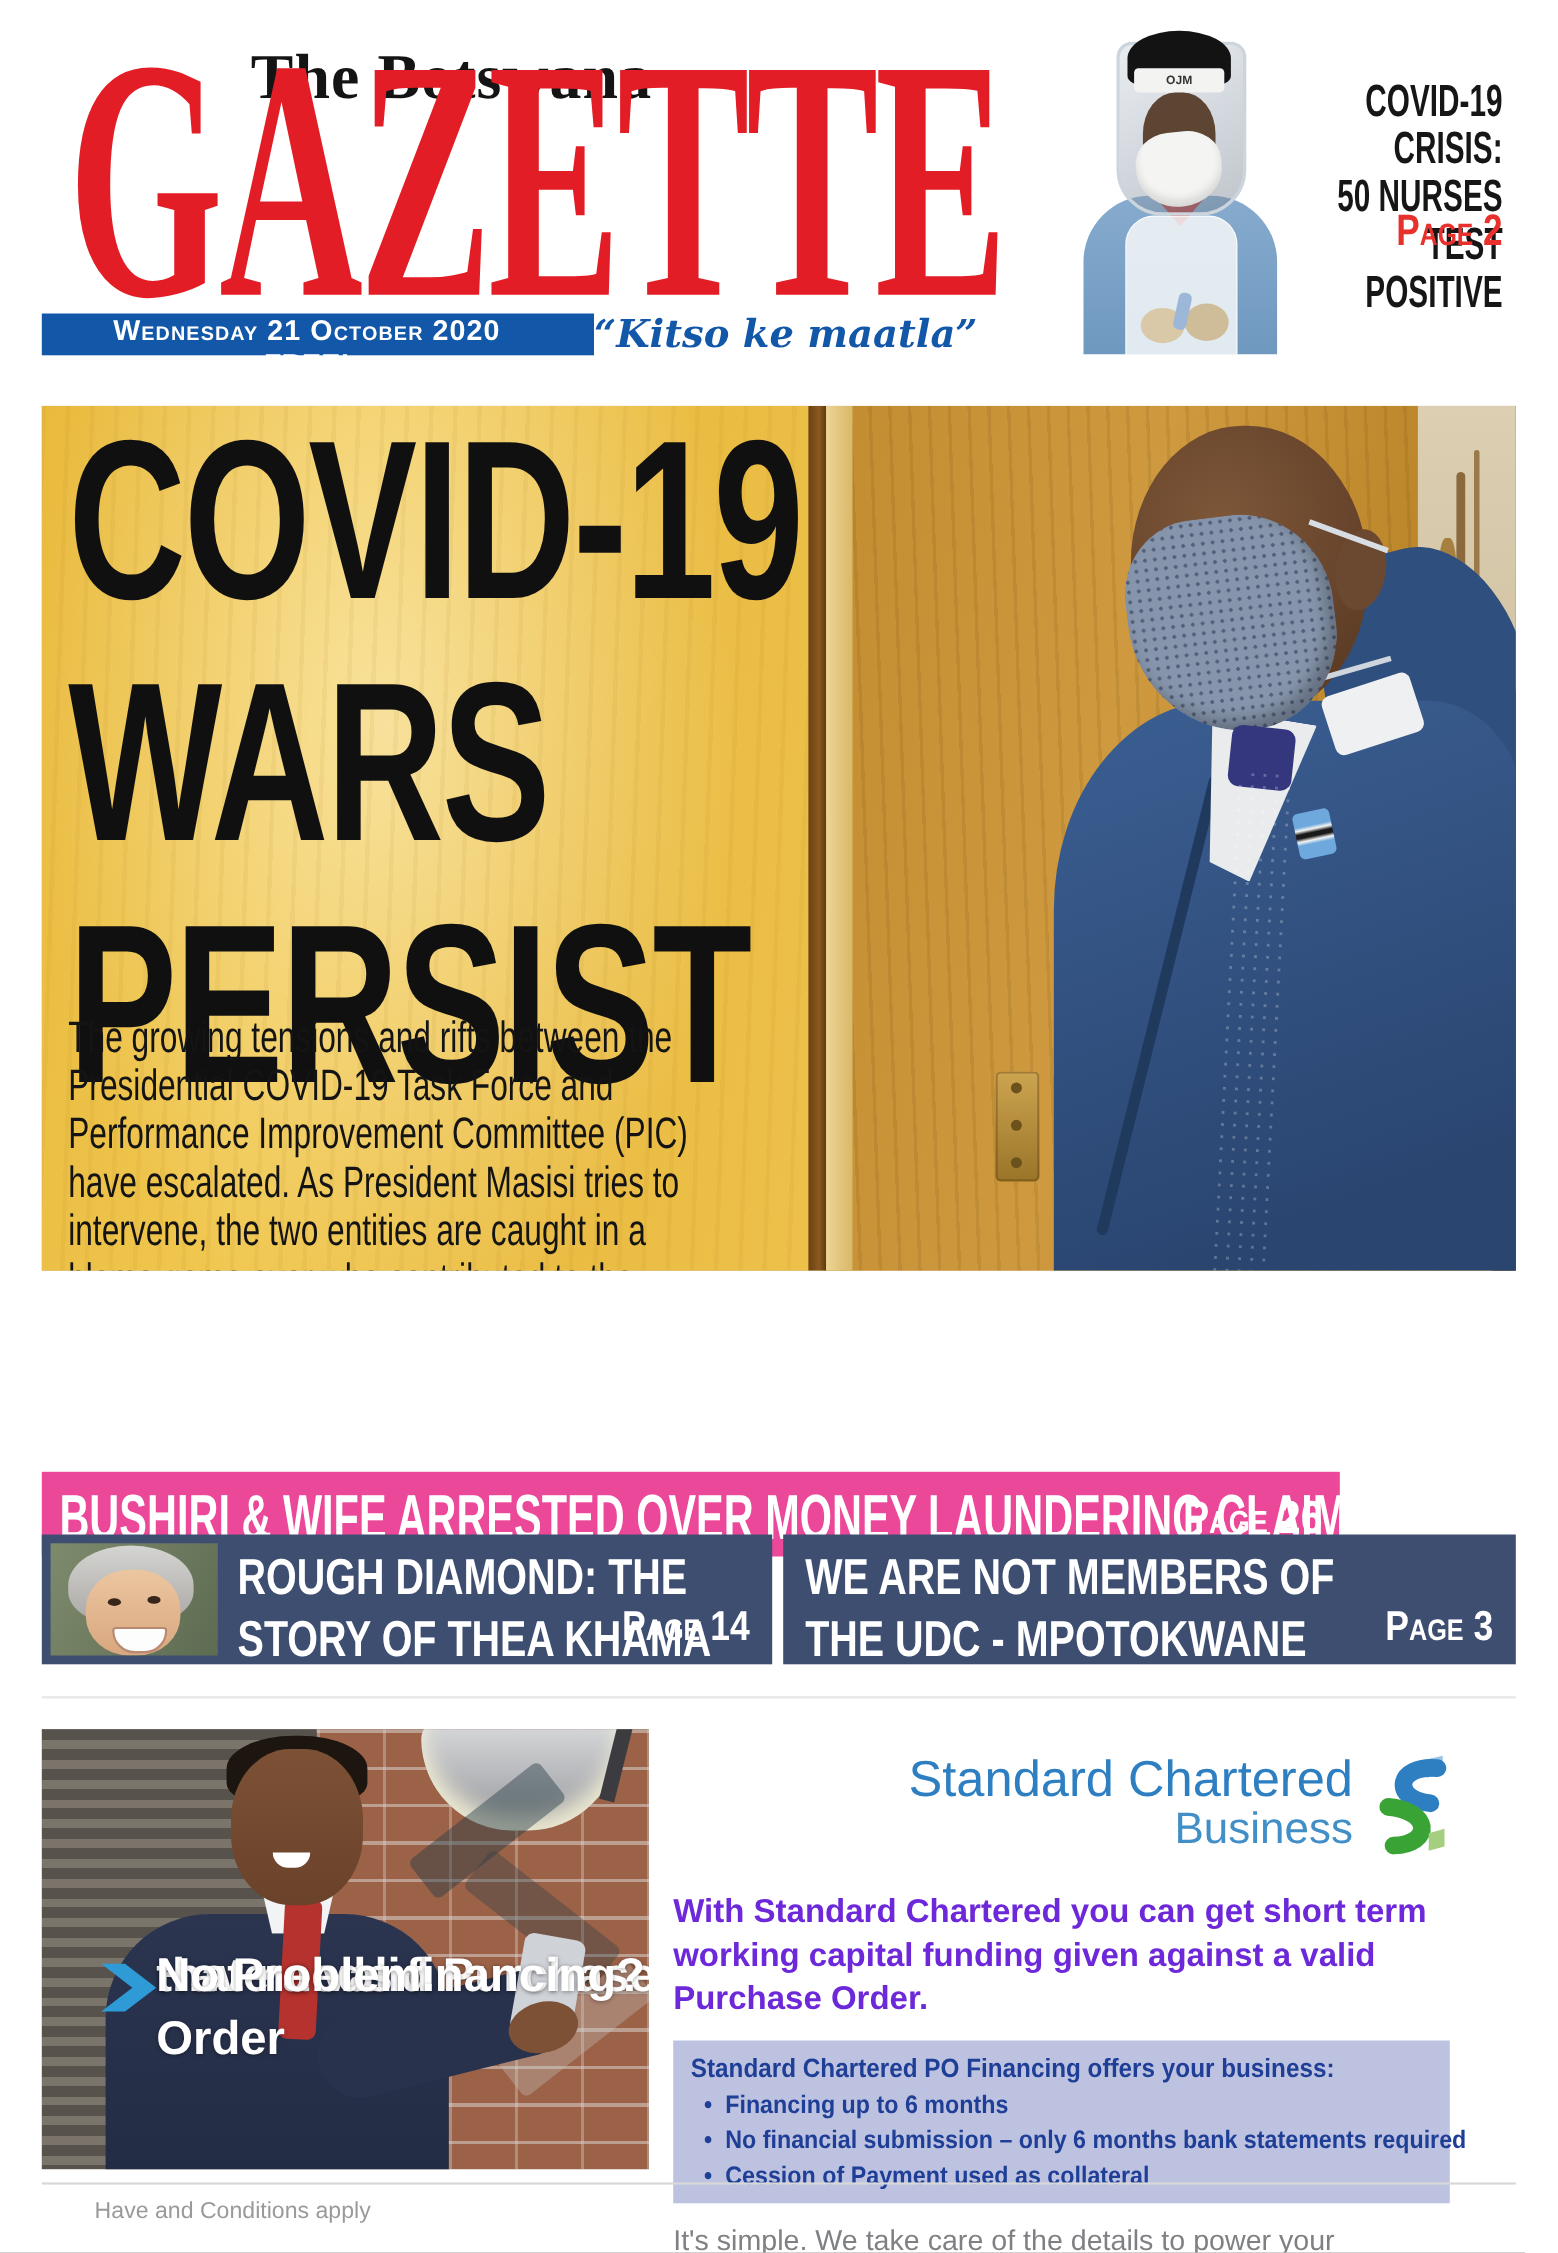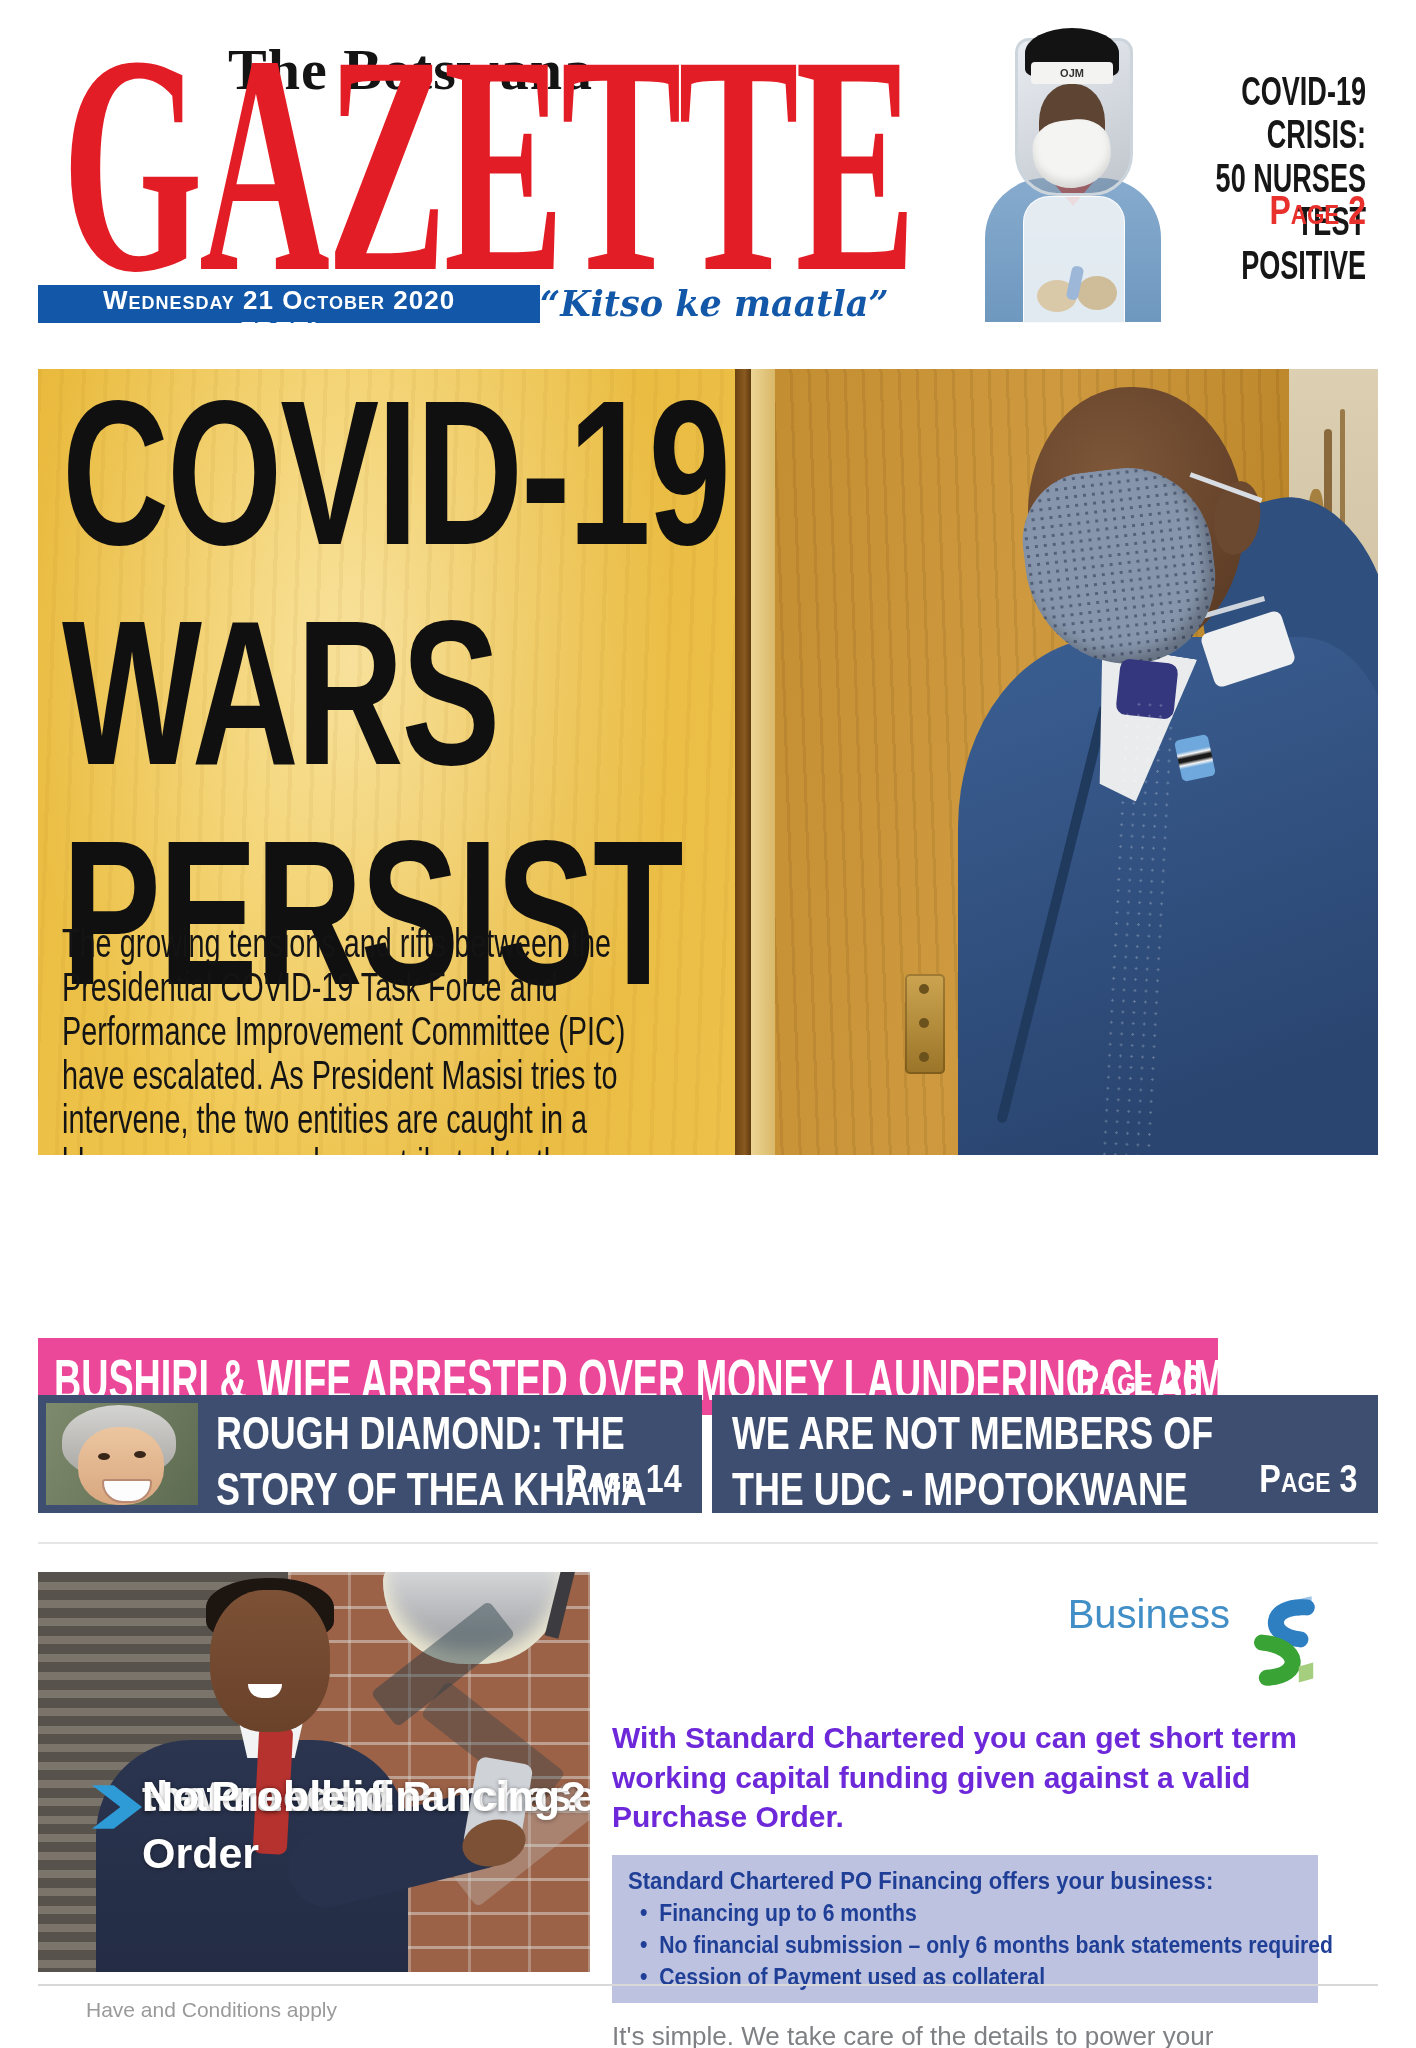--- a/index.html
+++ b/index.html
@@ -310,20 +310,21 @@
     <div class="ad-head">
       <span style="display:block">Have a valid Purchase Order</span>
       <span style="display:block">that needs financing?</span>
       <span style="display:block">No Problem.</span>
     </div>
   </div>
 
   <div class="abs ad-right">
     <div class="logo-row">
       <div class="logo-text">
+        <div class="logo-l1 nw">Standard Chartered</div>
         <div class="logo-l2 nw">Business</div>
       </div>
       <svg class="logo-mark" viewBox="0 0 90 112">
         <path d="M64 4 l18 -4 v20 l-18 5 z" fill="#9cc3e5"></path>
         <path d="M76 14 C28 10 24 50 68 54" stroke="#2d7fc2" stroke-width="20" fill="none" stroke-linecap="round"></path>
         <path d="M20 58 C68 62 72 100 26 102" stroke="#3aa335" stroke-width="20" fill="none" stroke-linecap="round"></path>
         <path d="M66 88 l18 -5 v20 l-18 5 z" fill="#a5cf7f"></path>
       </svg>
     </div>
     <div class="ad-intro">With Standard Chartered you can get short term working capital funding given against a valid Purchase Order.</div>

